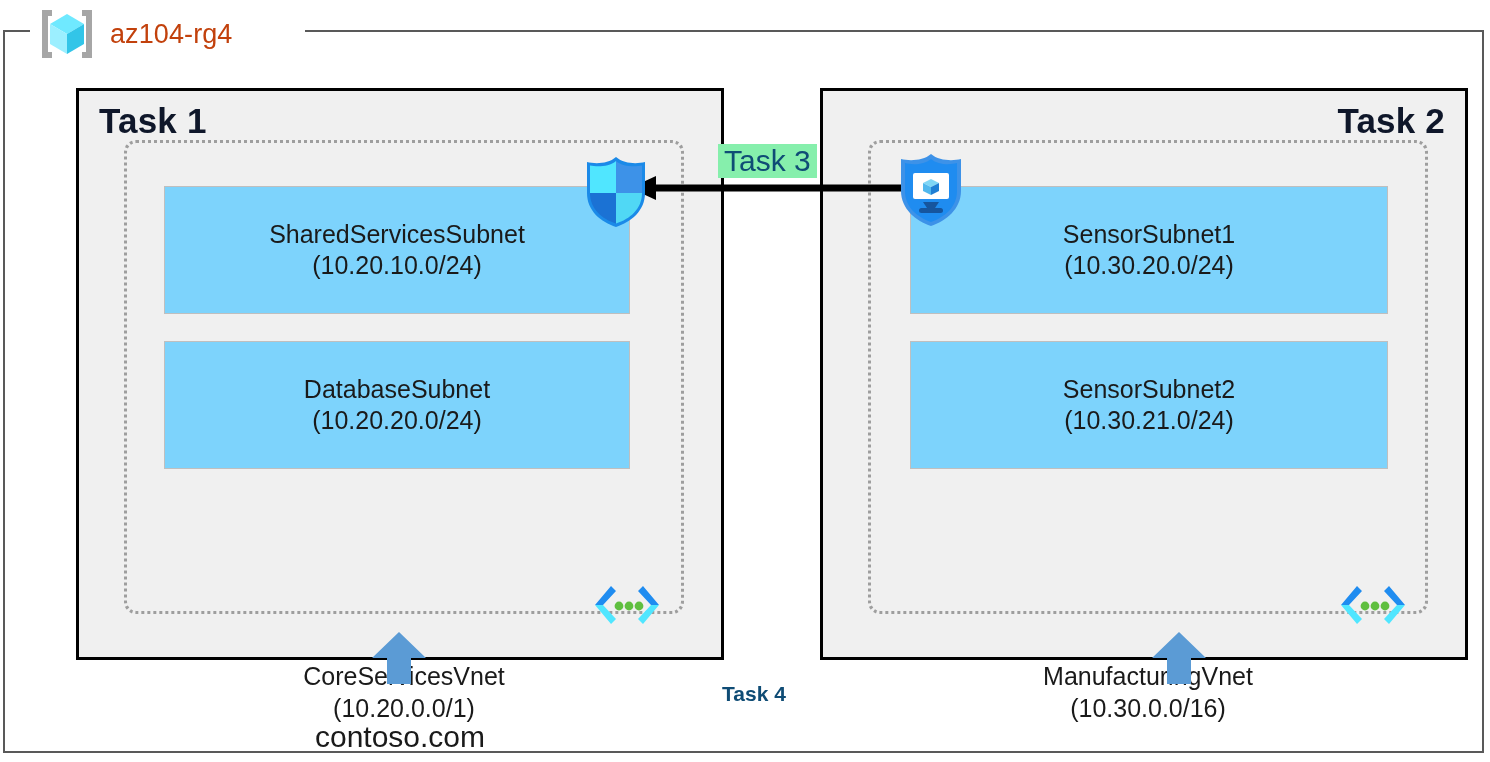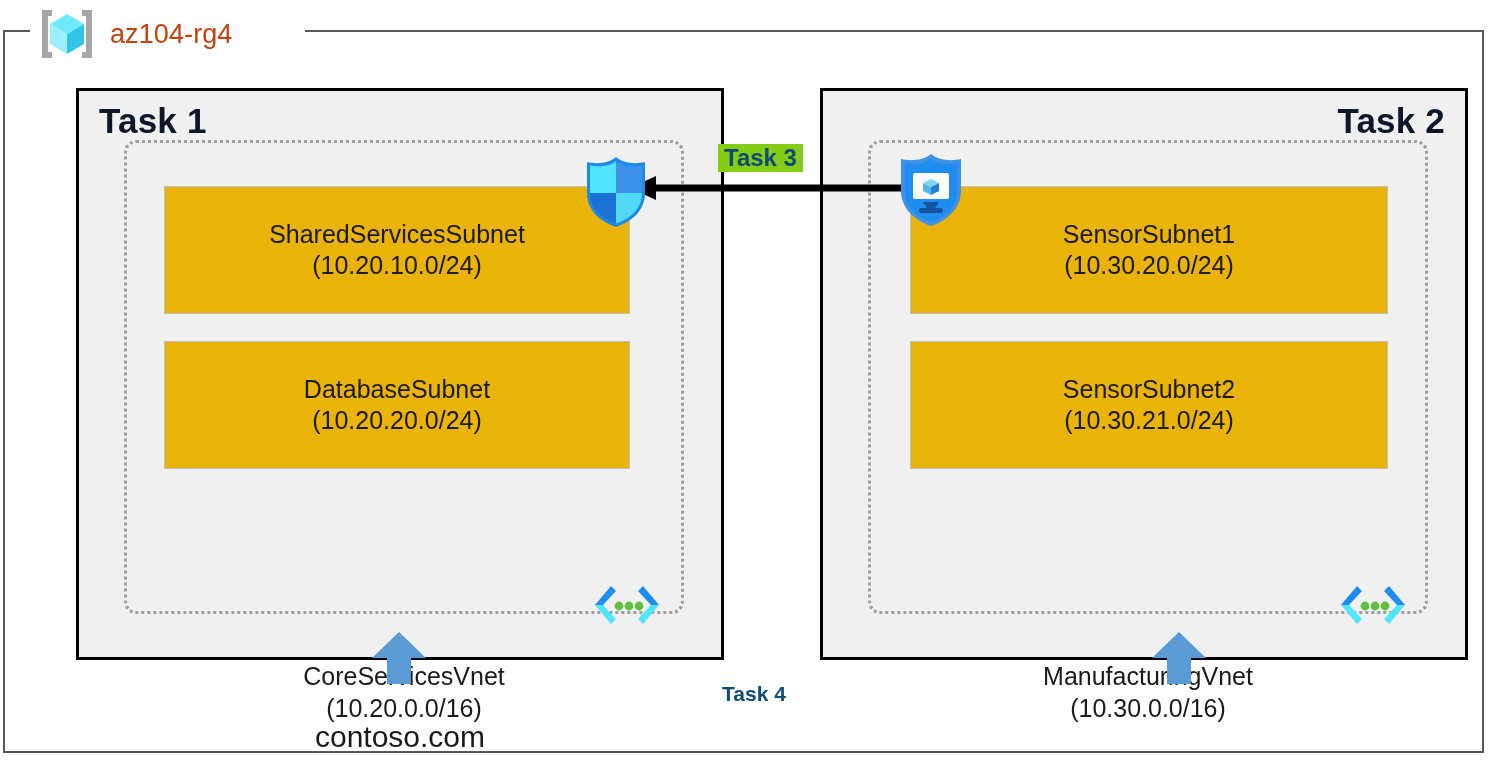--- a/index.html
+++ b/index.html
@@ -92,21 +92,21 @@
     color:#1a1a1a;
     line-height:1.26;
     white-space:nowrap;
   }
   #cap-core{ top:518px; }
   #cap-manu{ top:518px; }
 
   
   .subnet{
     position:absolute;
-    background:#eab308;
+    background:#7dd3fc;
     border:1px solid #bfbfbf;
     box-sizing:border-box;
     display:flex;
     flex-direction:column;
     align-items:center;
     justify-content:center;
     line-height:1.26;
     font-size:25px;
     color:#1a1a1a;
     white-space:nowrap;
@@ -128,24 +128,24 @@
   
   #peer-arrow{
     position:absolute;
     left:630px; top:170px;
     width:290px; height:36px;
     z-index:5;
   }
   #tag-task3{
     position:absolute;
     left:718px; top:144px;
-    font-size:24px;
-    font-weight:bold;
+    font-size:30px;
+    font-weight:normal;
     color:#0f4c75;
-    background:#84cc16;
+    background:#86efac;
     padding:0 6px;
     z-index:7;
     white-space:nowrap;
   }
 
   
   .dns-arrow{ position:absolute; width:54px; height:52px; }
   #dns-arrow-left { left:372px; top:632px; }
   #dns-arrow-right{ left:1152px; top:632px; }
 
@@ -192,21 +192,21 @@
     <span class="rg-label">az104-rg4</span>
   </div>
 
   <div class="task-panel" id="panel-task1">
     <span class="task-tag" id="tag-task1">Task 1</span>
   </div>
 
   <div class="vnet" id="vnet-core">
     <div class="vnet-caption" id="cap-core">
       <div>CoreServicesVnet</div>
-      <div>(10.20.0.0/16)</div>
+      <div>(10.20.0.0/1)</div>
     </div>
   </div>
 
   <div class="subnet" id="subnet-shared">
     <div>SharedServicesSubnet</div>
     <div>(10.20.10.0/24)</div>
   </div>
 
   <div class="subnet" id="subnet-db">
     <div>DatabaseSubnet</div>

